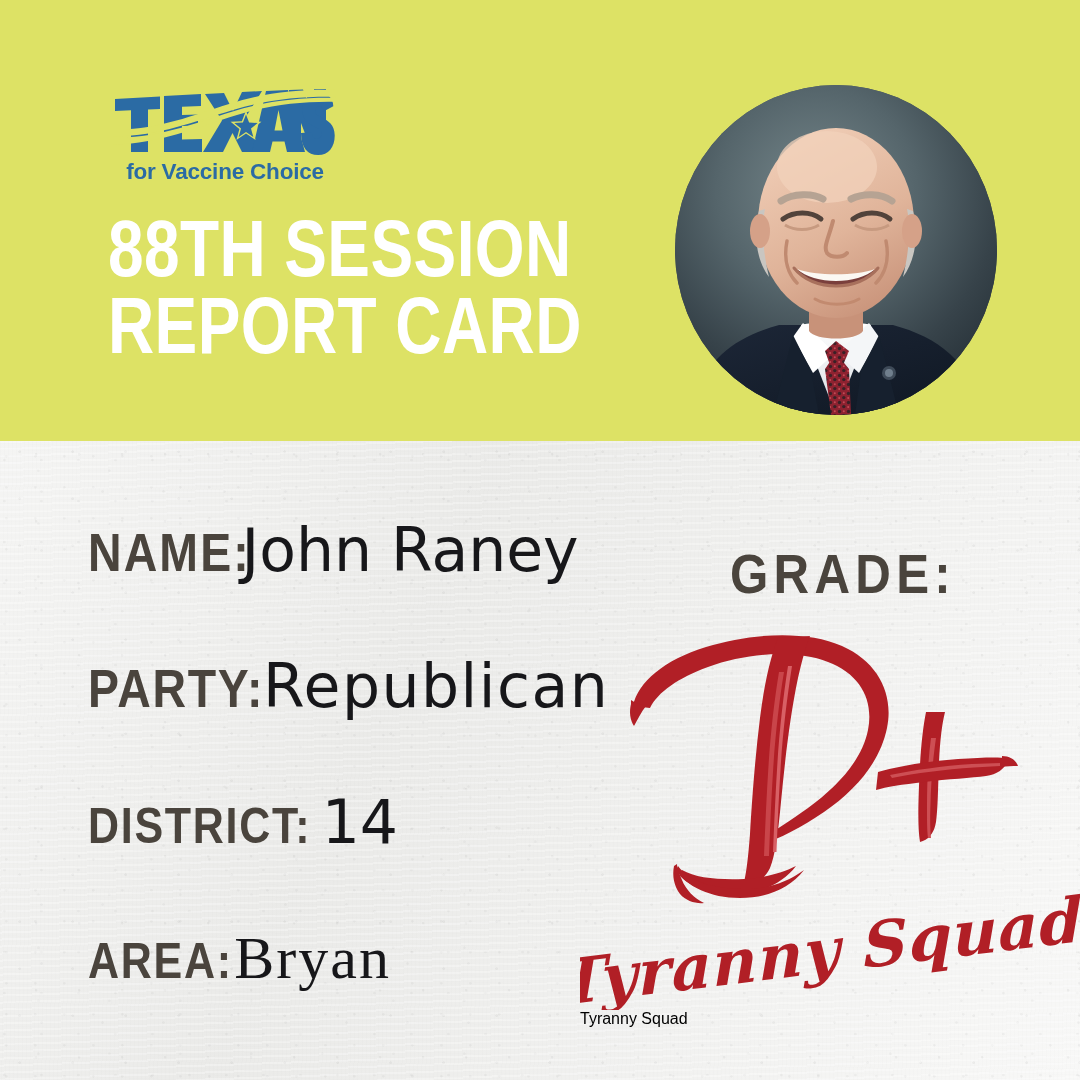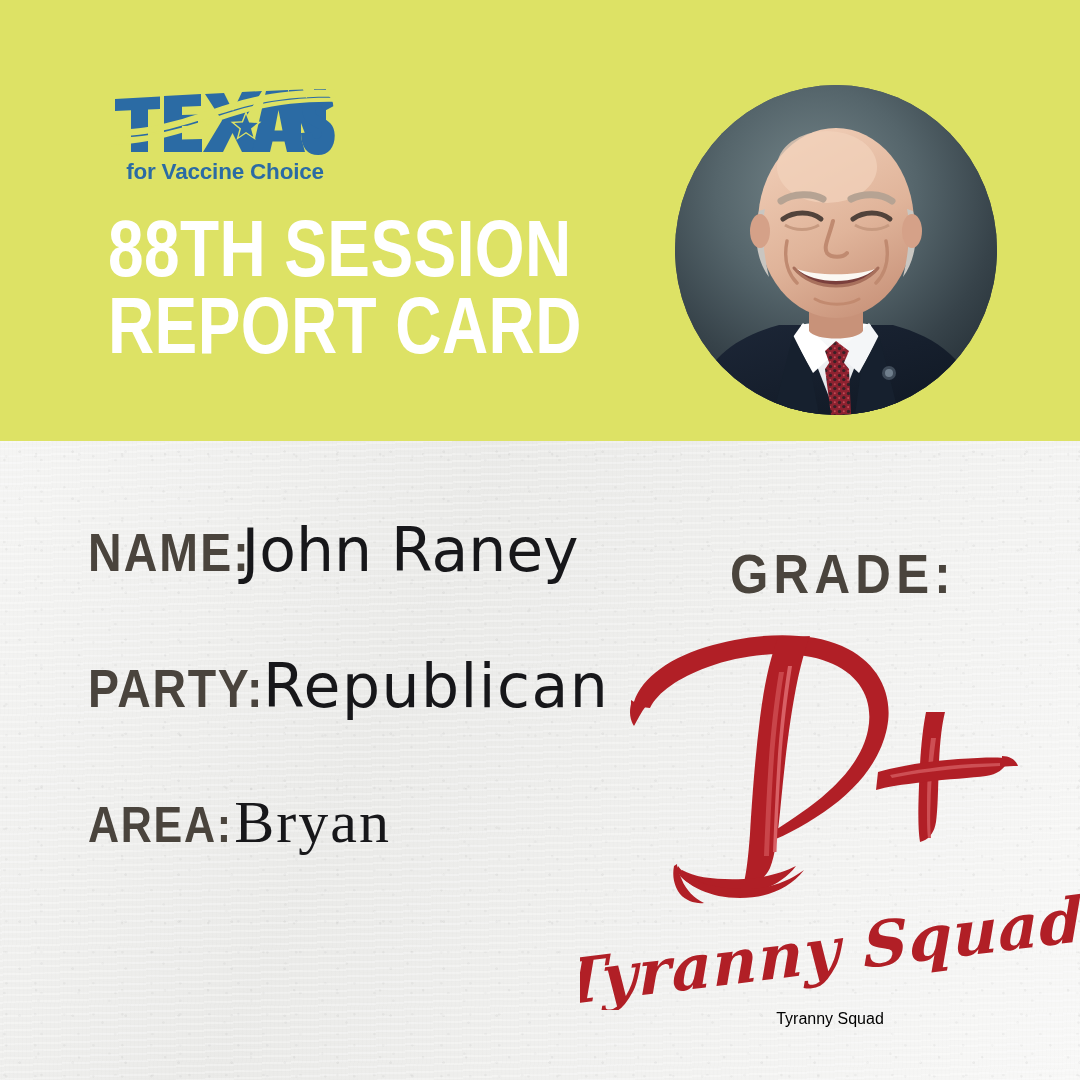--- a/index.html
+++ b/index.html
@@ -149,21 +149,20 @@
   .row-area .lbl { font-size: 50px; letter-spacing: 2px; }
   .row-area .val { margin-left: -22px; letter-spacing: 2px; font-family: Liberation Serif, serif; }
 
   
   .grade-block {
     position: absolute;
     left: 600px;
     top: 520px;
     width: 440px;
     height: 520px;
-    text-align: center;
   }
   .grade-label {
     position: absolute;
     left: 130px;
     top: 26px;
     color: #4a443d;
     font-family: "Liberation Sans Narrow", "Liberation Sans", sans-serif;
     font-weight: 700;
     font-size: 56px;
     letter-spacing: 6px;
@@ -341,20 +340,24 @@
 
   <div class="info">
     <div class="info-row row-name">
       <span class="lbl">NAME:</span>
       <span class="val">John Raney</span>
     </div>
     <div class="info-row row-party">
       <span class="lbl">PARTY:</span>
       <span class="val">Republican</span>
     </div>
+    <div class="info-row row-district">
+      <span class="lbl">DISTRICT:</span>
+      <span class="val">14</span>
+    </div>
     <div class="info-row row-area">
       <span class="lbl">AREA:</span>
       <span class="val">Bryan</span>
     </div>
   </div>
 
   <div class="grade-block">
     <div class="grade-label">GRADE:</div>
 
     <div class="grade-mark">

